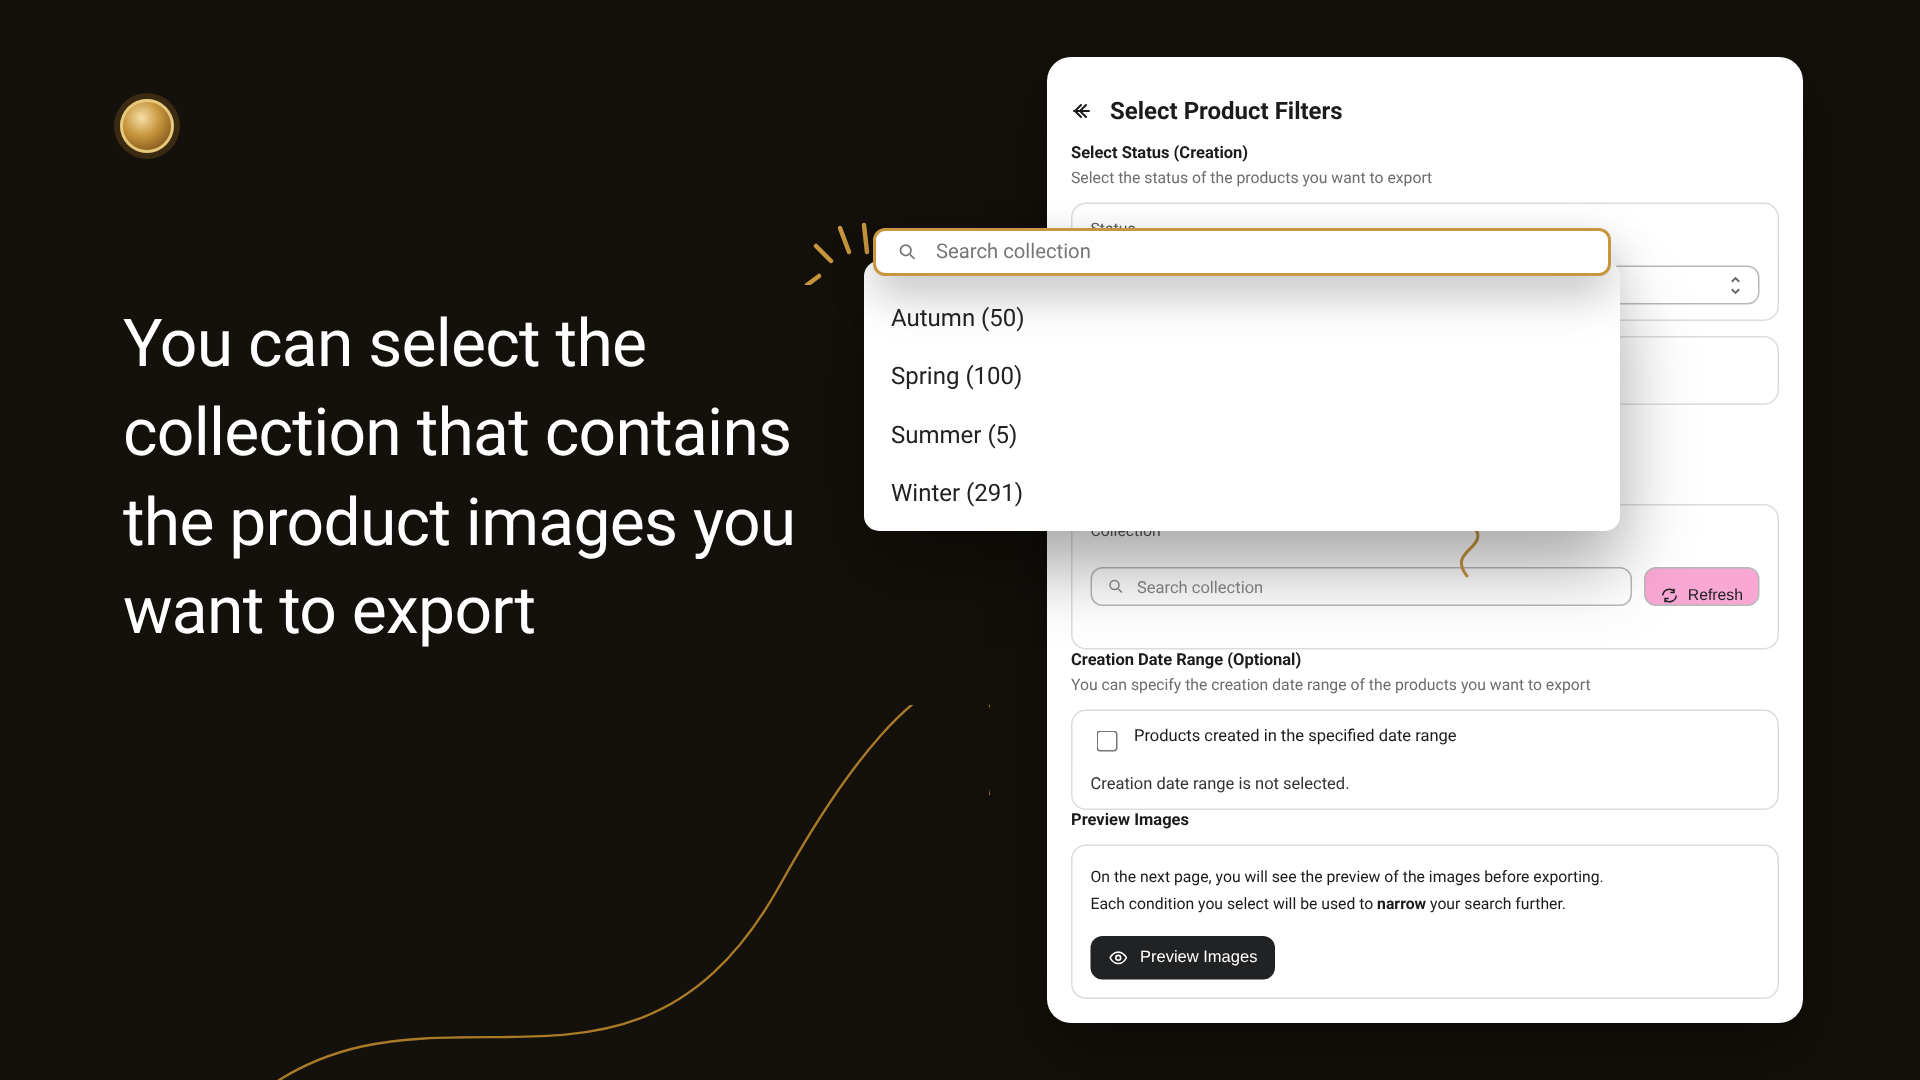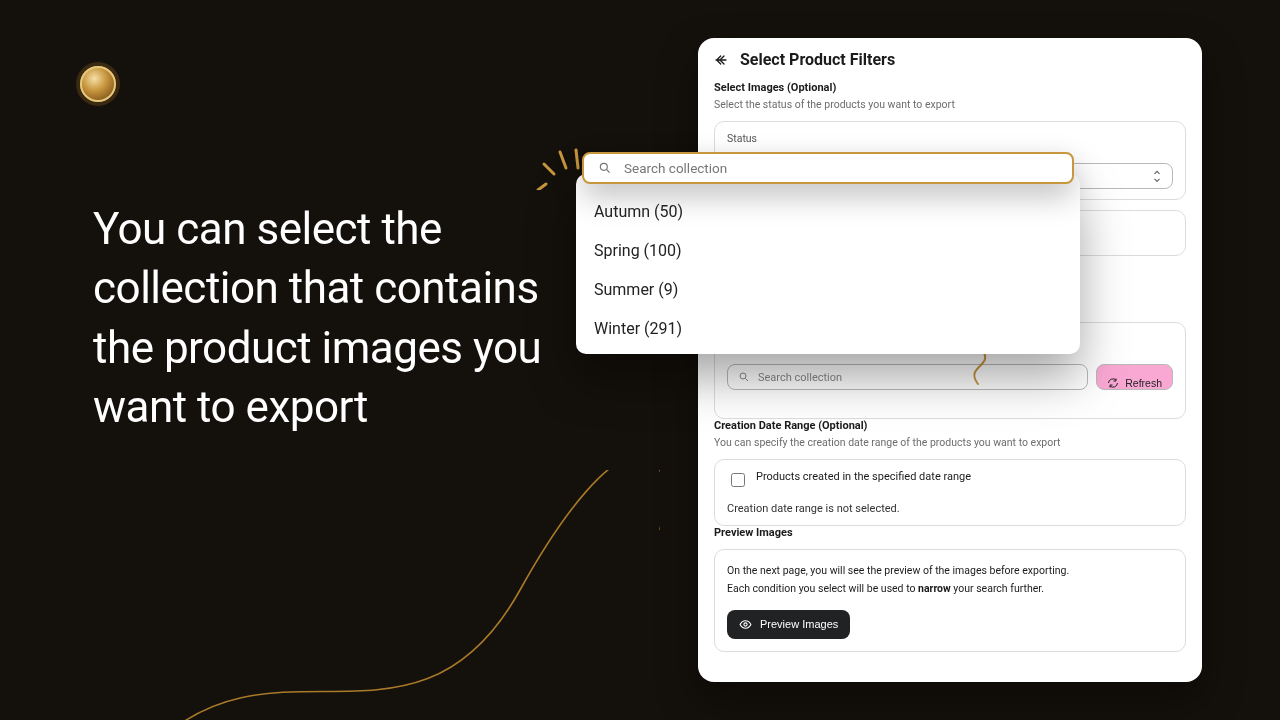--- a/index.html
+++ b/index.html
@@ -14,21 +14,21 @@
     --gold-dark:#a97a28;
     --dark:#202223;
     --shadow:0 18px 40px rgba(0,0,0,.35);
     --radius:12px;
     font-family:-apple-system,BlinkMacSystemFont,"Segoe UI",Roboto,Helvetica,Arial,sans-serif;
   }
   *{box-sizing:border-box}
   body{margin:0;width:1280px;height:720px;background:var(--bg);color:#fff;overflow:hidden;position:relative}
 
   
-  .left-copy{position:absolute;left:93px;top:200px;width:450px;font-size:44px;line-height:1.35;font-weight:400;letter-spacing:-.5px}
+  .left-copy{position:absolute;left:82px;top:200px;width:450px;font-size:44px;line-height:1.35;font-weight:400;letter-spacing:-.5px}
 
   
   .logo{position:absolute;left:80px;top:66px;width:36px;height:36px;border-radius:50%;
         background:radial-gradient(circle at 40% 35%,#f6dfa7 0%,var(--gold) 38%,#7f5319 78%,#3a2a10 100%);
         box-shadow:0 0 0 2px #e6c87c inset,0 0 0 4px #3b2a12;display:flex;align-items:center;justify-content:center}
   .logo svg{width:16px;height:16px;fill:#2a1e0c}
 
   
   .wave{position:absolute;left:160px;top:470px;width:500px;height:300px;pointer-events:none}
   .wave path{fill:none;stroke:var(--gold-dark);stroke-width:1.6}
@@ -36,21 +36,21 @@
   
   .arrow{position:absolute;left:960px;top:306px;width:50px;height:80px;pointer-events:none}
   .arrow path{fill:none;stroke:var(--gold);stroke-width:2;stroke-linecap:round;stroke-linejoin:round}
 
   
   .spark{position:absolute;left:534px;top:140px;width:50px;height:50px;pointer-events:none}
   .spark line{stroke:var(--gold);stroke-width:3;stroke-linecap:round}
 
   
   .panel{position:absolute;right:78px;top:38px;width:504px;height:644px;background:var(--paper);color:var(--text);
-         border-radius:16px;box-shadow:var(--shadow);padding:12px 16px 18px;overflow:hidden}
+         border-radius:16px;box-shadow:var(--shadow);padding:26px 16px 18px;overflow:hidden}
   .panel h1{margin:0;font-size:16px;font-weight:700;display:flex;align-items:center;gap:10px}
   .back-icon{width:16px;height:16px;stroke:#1b1b1b;stroke-width:2;fill:none;stroke-linecap:round;stroke-linejoin:round}
 
   .section{}
   .section:first-of-type{margin-top:12px}
   .label-bold{font-size:11px;font-weight:700}
   .subtext{font-size:10.5px;color:var(--muted);margin-top:4px}
 
   .card{border:1px solid var(--border);border-radius:10px;padding:10px 12px;margin-top:10px;background:#fff}
   .card .mini-label{font-size:10.5px;color:#555;margin-bottom:18px;display:block}
@@ -117,21 +117,21 @@
   <h1>
     <svg class="back-icon" viewBox="0 0 24 24">
         <path d="M15 6l-6 6 6 6M3 12h0"></path>
         <path d="M3 12h18" style="display:none"></path>
         <path d="M10 6l-6 6 6 6M4 12h14"></path>
       </svg>
     <span>Select Product Filters</span>
   </h1>
 
   <div class="section">
-    <div class="label-bold">Select Images (Optional)</div>
+    <div class="label-bold">Select Status (Creation)</div>
     <div class="subtext">Select the status of the products you want to export</div>
     <div class="card">
       <span class="mini-label">Status</span>
       <div class="select-chip">
         <span>All</span>
         <svg class="chev" viewBox="0 0 12 20" style="stroke:#666;fill:none;stroke-width:1.5">
             <path d="M3 7l3-3 3 3M3 13l3 3 3-3"></path>
           </svg>
       </div>
     </div>
@@ -202,15 +202,15 @@
 <div class="dropdown">
   <div class="dd-search">
     <svg viewBox="0 0 24 24">
         <circle cx="10" cy="10" r="6"></circle>
         <path d="M20 20l-5-5"></path>
       </svg>
     <span>Search collection</span>
   </div>
   <div class="dd-item">Autumn (50)</div>
   <div class="dd-item">Spring (100)</div>
-  <div class="dd-item">Summer (9)</div>
+  <div class="dd-item">Summer (5)</div>
   <div class="dd-item">Winter (291)</div>
 </div>
 
 </body></html>

